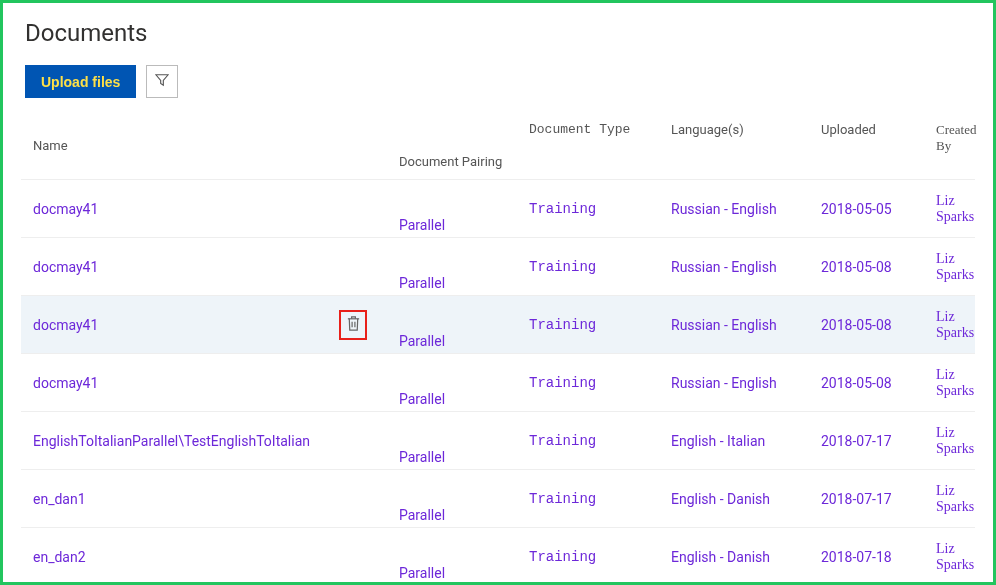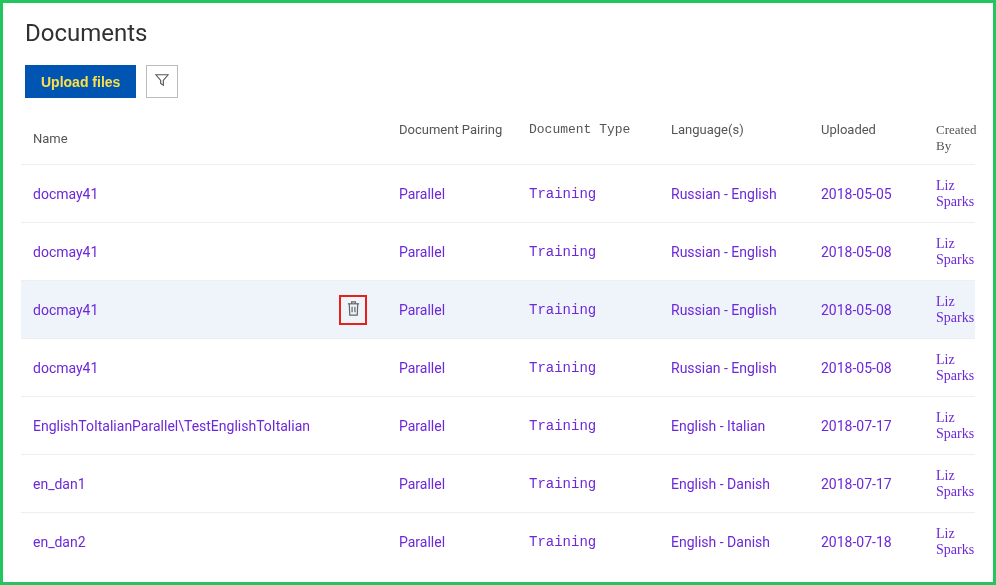--- a/index.html
+++ b/index.html
@@ -86,20 +86,21 @@
     }
     .col-name {
       flex: 0 0 370px;
       display: flex;
       align-items: center;
       gap: 8px;
       padding-left: 4px;
     }
     .col-pairing {
       flex: 0 0 130px;
+      margin-top: 32px;
     }
     .col-type {
       flex: 0 0 130px;
       font-family: Liberation Mono, monospace;
     }
     .col-lang {
       flex: 0 0 150px;
       margin-left: 12px;
     }
     .col-uploaded {

